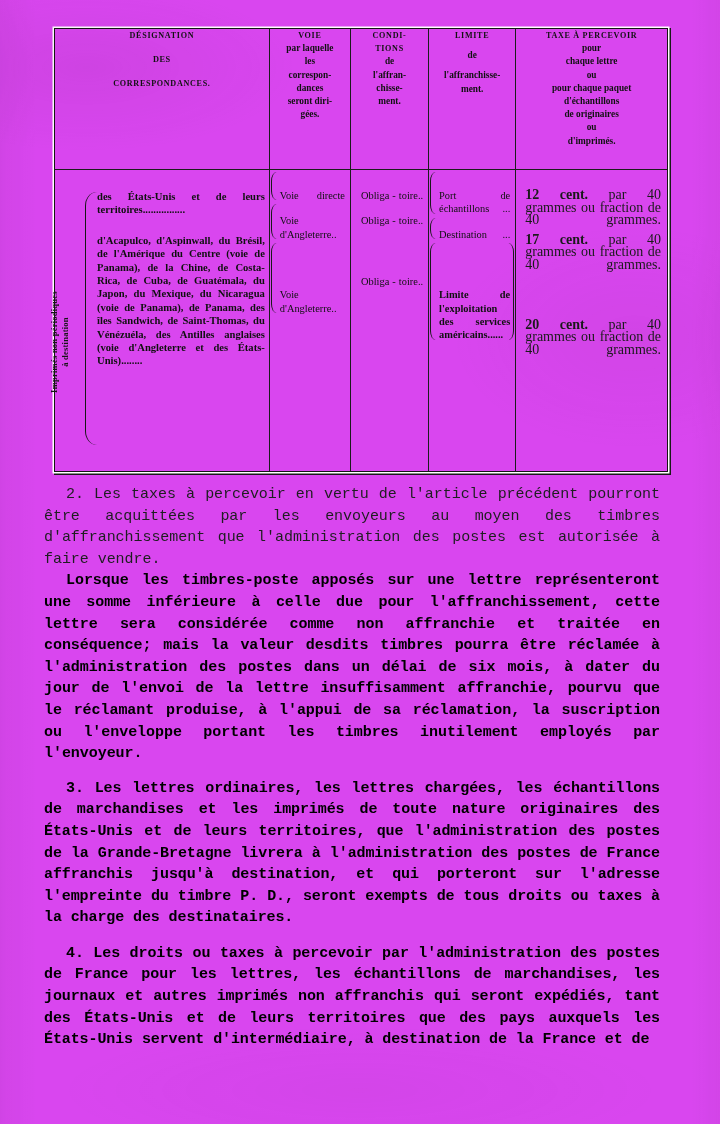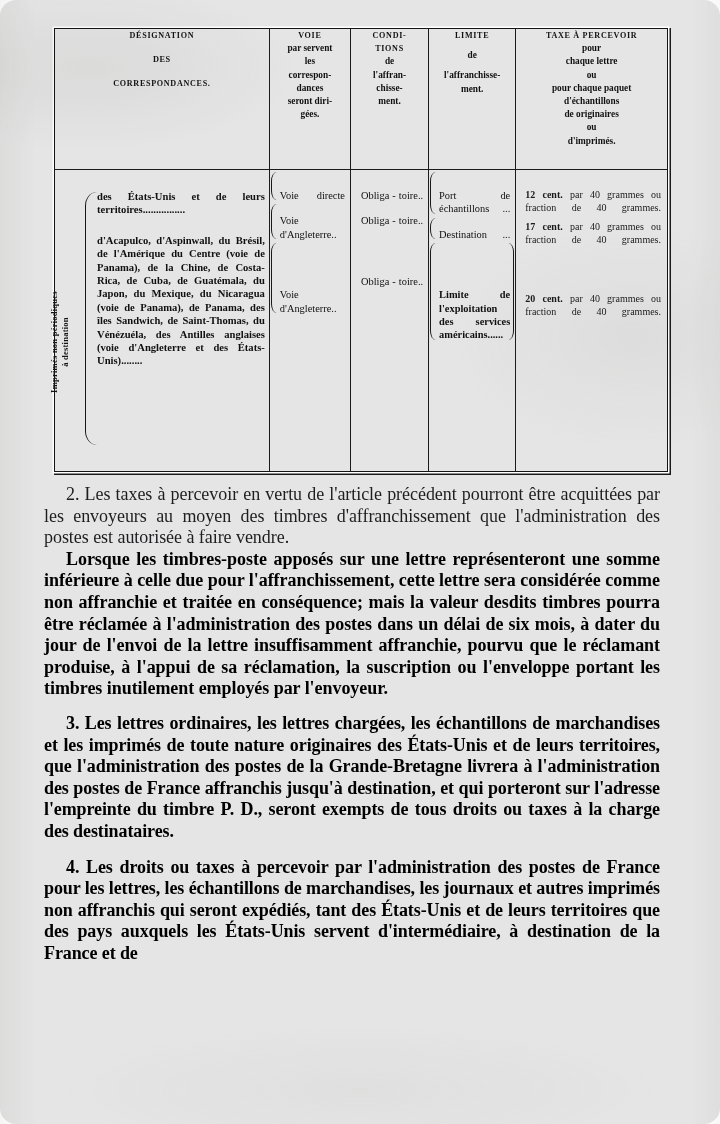--- a/index.html
+++ b/index.html
@@ -14,22 +14,21 @@
     position: relative;
     font-family: "Liberation Serif", "DejaVu Serif", serif;
     color: #000000;
     overflow: hidden;
   }
 
   
   .page {
     position: absolute;
     inset: 0;
-    background: #e5e5e5;
-    border-radius: 16px;
+    background: #d946ef;
   }
 
   
   .scan-noise {
     position: absolute;
     inset: 0;
     pointer-events: none;
     background:
       radial-gradient(ellipse 300px 120px at 12% 6%, rgba(120,120,115,.10), rgba(255,255,255,0) 70%),
       radial-gradient(ellipse 260px 160px at 88% 30%, rgba(120,120,115,.07), rgba(255,255,255,0) 70%),
@@ -183,21 +182,21 @@
     border-radius: 0;
     border-top-right-radius: 70% 9px;
     border-bottom-right-radius: 70% 9px;
   }
 
   .pad-r1 { padding-top: 19px; }
   .pad-r2 { padding-top: 12px; }
   .pad-r3 { padding-top: 47px; }
 
   .tax-entry {
-    font-size: 10px;
+    font-size: 14px;
     line-height: 12.6px;
     padding: 0 6px 0 9px;
     color: #1a1a1a;
     text-align: justify;
     text-align-last: justify;
   }
   .tax-entry .lead { font-weight: 700; }
   .tax-sep { height: 7px; }
 
   .lim-entry {
@@ -205,26 +204,27 @@
   }
 
   
   .bodytext {
     position: absolute;
     left: 44px;
     top: 484px;
     width: 632px;
   }
   .para {
-    font-size: 18px;
+    font-size: 15px;
     line-height: 21.6px;
     text-align: justify;
     margin: 0 16px 0 0;
     color: #0d0d0d;
     letter-spacing: -0.05px;
+    font-family: Liberation Mono, monospace;
   }
   .p-mid   { color: #1e1e20; font-weight: 400; }
   .p-bold  { color: #000000; font-weight: 700; }
   .p-xbold { color: #000000; font-weight: 700; letter-spacing: -0.1px; }
 
   .sp-a { height: 0px; }
   .sp-b { height: 13px; }
   .sp-c { height: 14px; }
   .blur-b { filter: blur(.12px); }
 </style>
@@ -248,21 +248,21 @@
         <th class="hdr vline hline" style="height:140px">
           <span class="caps">DÉSIGNATION</span>
           <span class="gap"></span>
           <span class="caps-b">des</span>
           <span class="gap"></span>
           <span class="caps">correspondances.</span>
         </th>
 
         <th class="hdr vline hline">
           <span class="caps">VOIE</span>
-          <div>par servent</div>
+          <div>par laquelle</div>
           <div>les</div>
           <div class="bold">correspon-</div>
           <div>dances</div>
           <div>seront diri-</div>
           <div>gées.</div>
         </th>
 
         <th class="hdr vline hline">
           <span class="caps">CONDI-</span>
           <div class="caps">TIONS</div>

